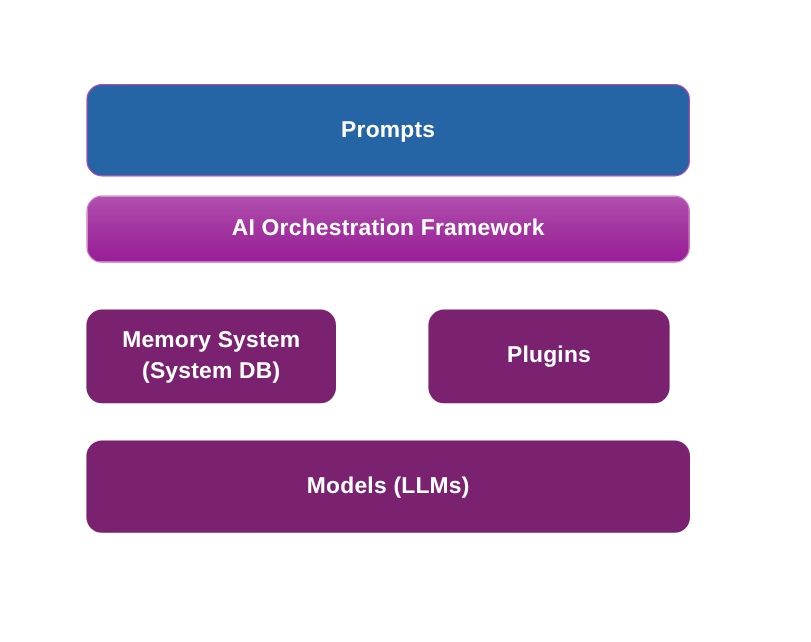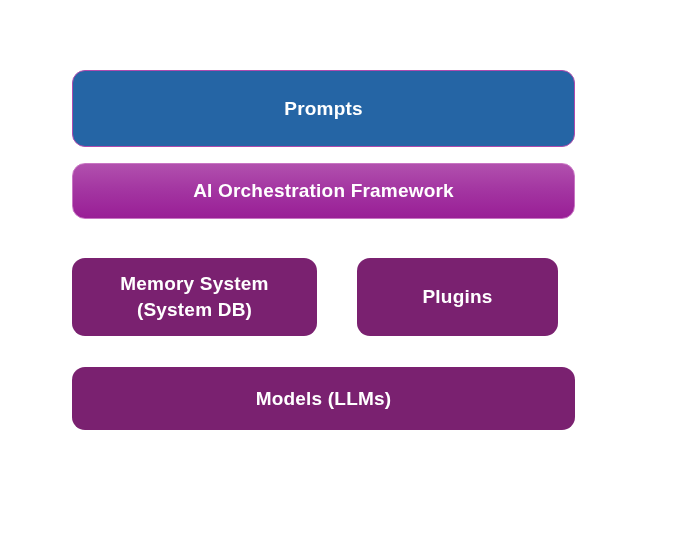--- a/index.html
+++ b/index.html
@@ -44,35 +44,35 @@
     height: 56px;
     background: linear-gradient(180deg, #B150AE 0%, #A437A2 45%, #991E96 100%);
     border: 1px solid #C875C3;
   }
   .box-plum {
     background: #7A2170;
   }
   .box-memory {
     left: 72px;
     top: 258px;
-    width: 245px;
+    width: 208px;
     height: 78px;
     line-height: 1.38;
   }
   .box-plugins {
     left: 357px;
     top: 258px;
     width: 201px;
     height: 78px;
   }
   .box-models {
     left: 72px;
     top: 367px;
     width: 503px;
-    height: 63px;
+    height: 77px;
   }
   .label-line {
     display: block;
   }
 </style>
 </head>
 <body>
 
 <div class="canvas">
 

